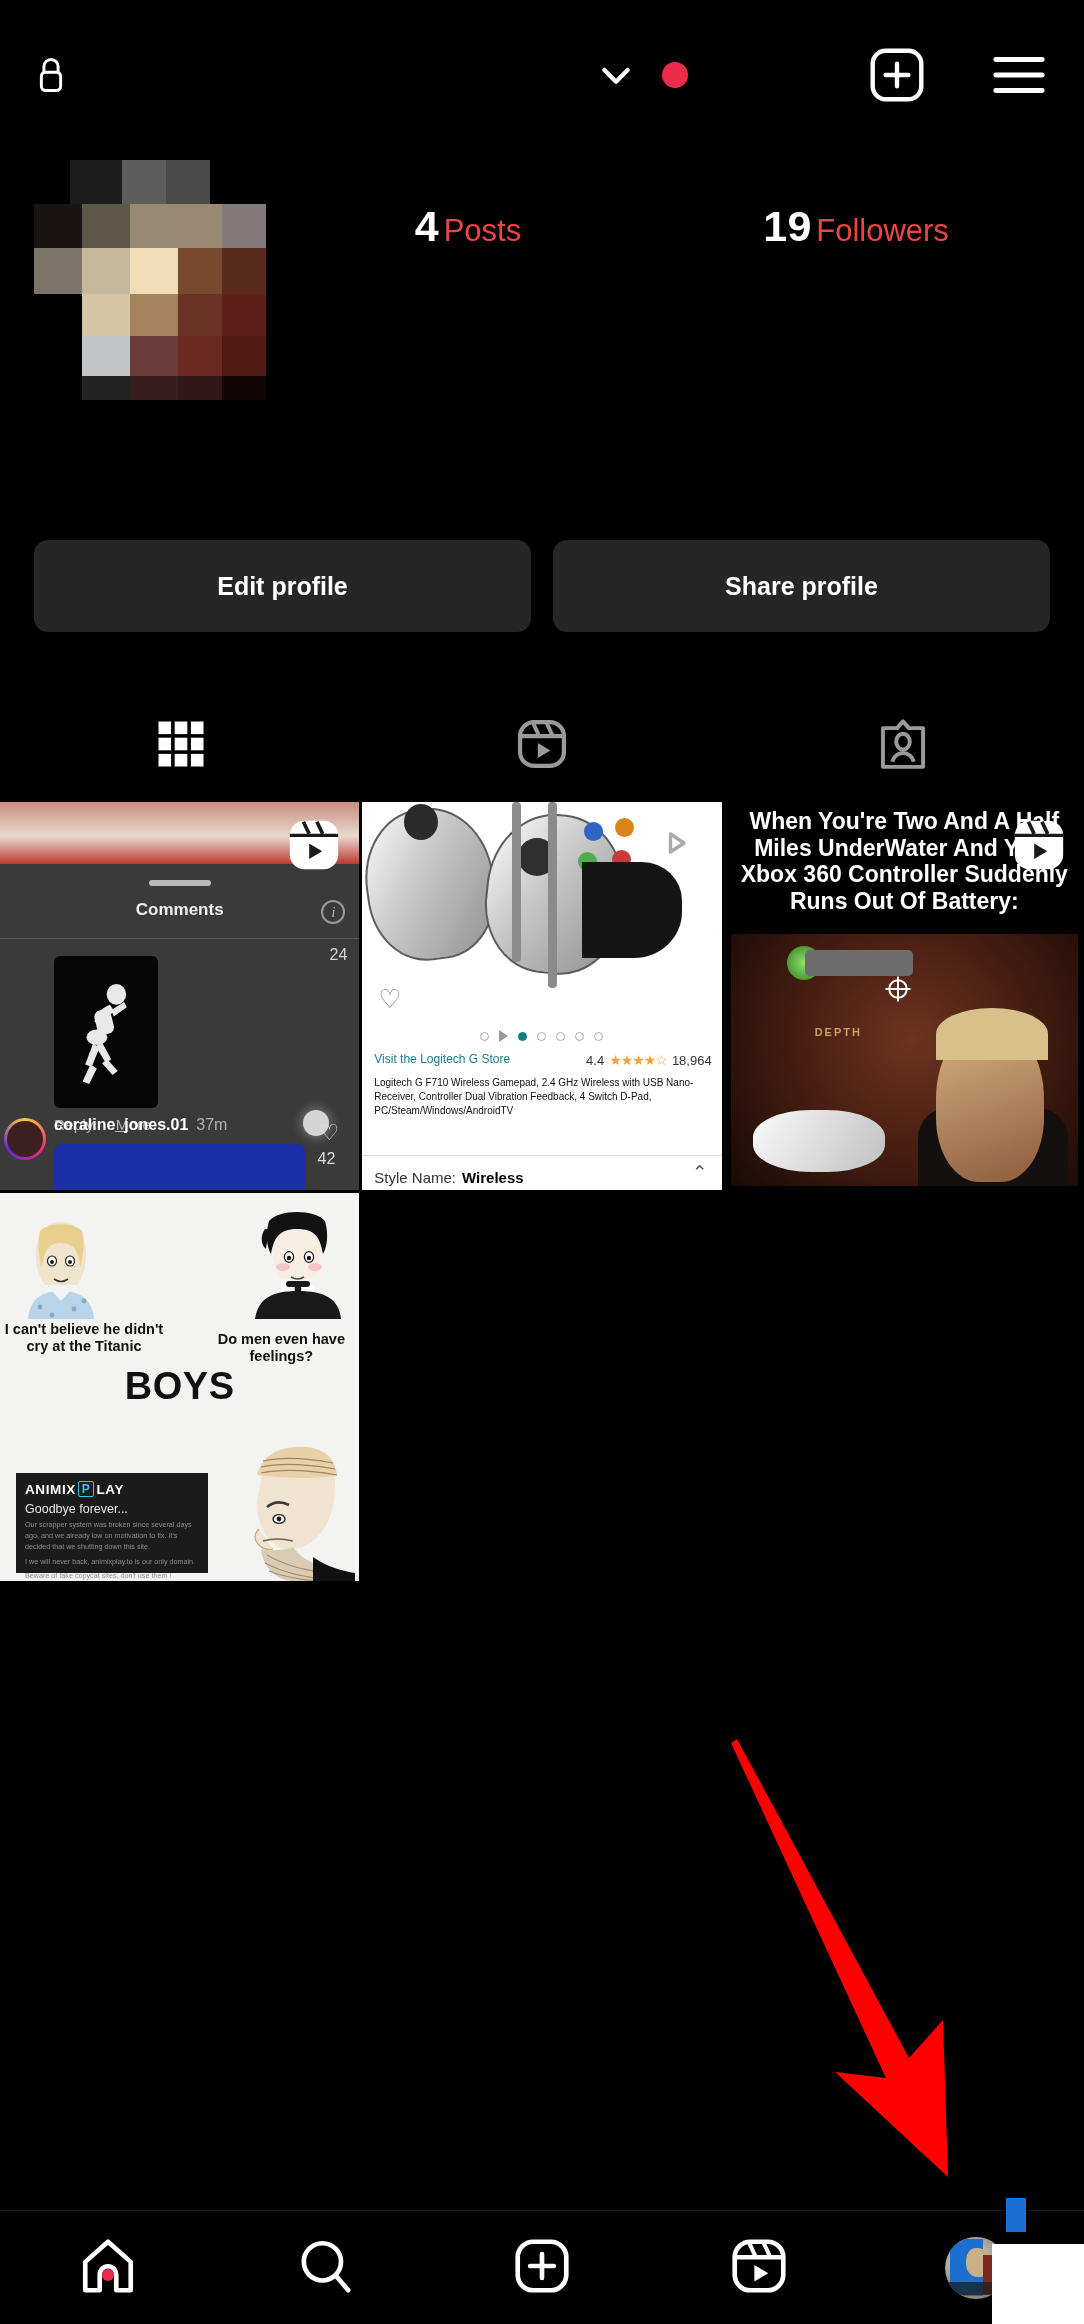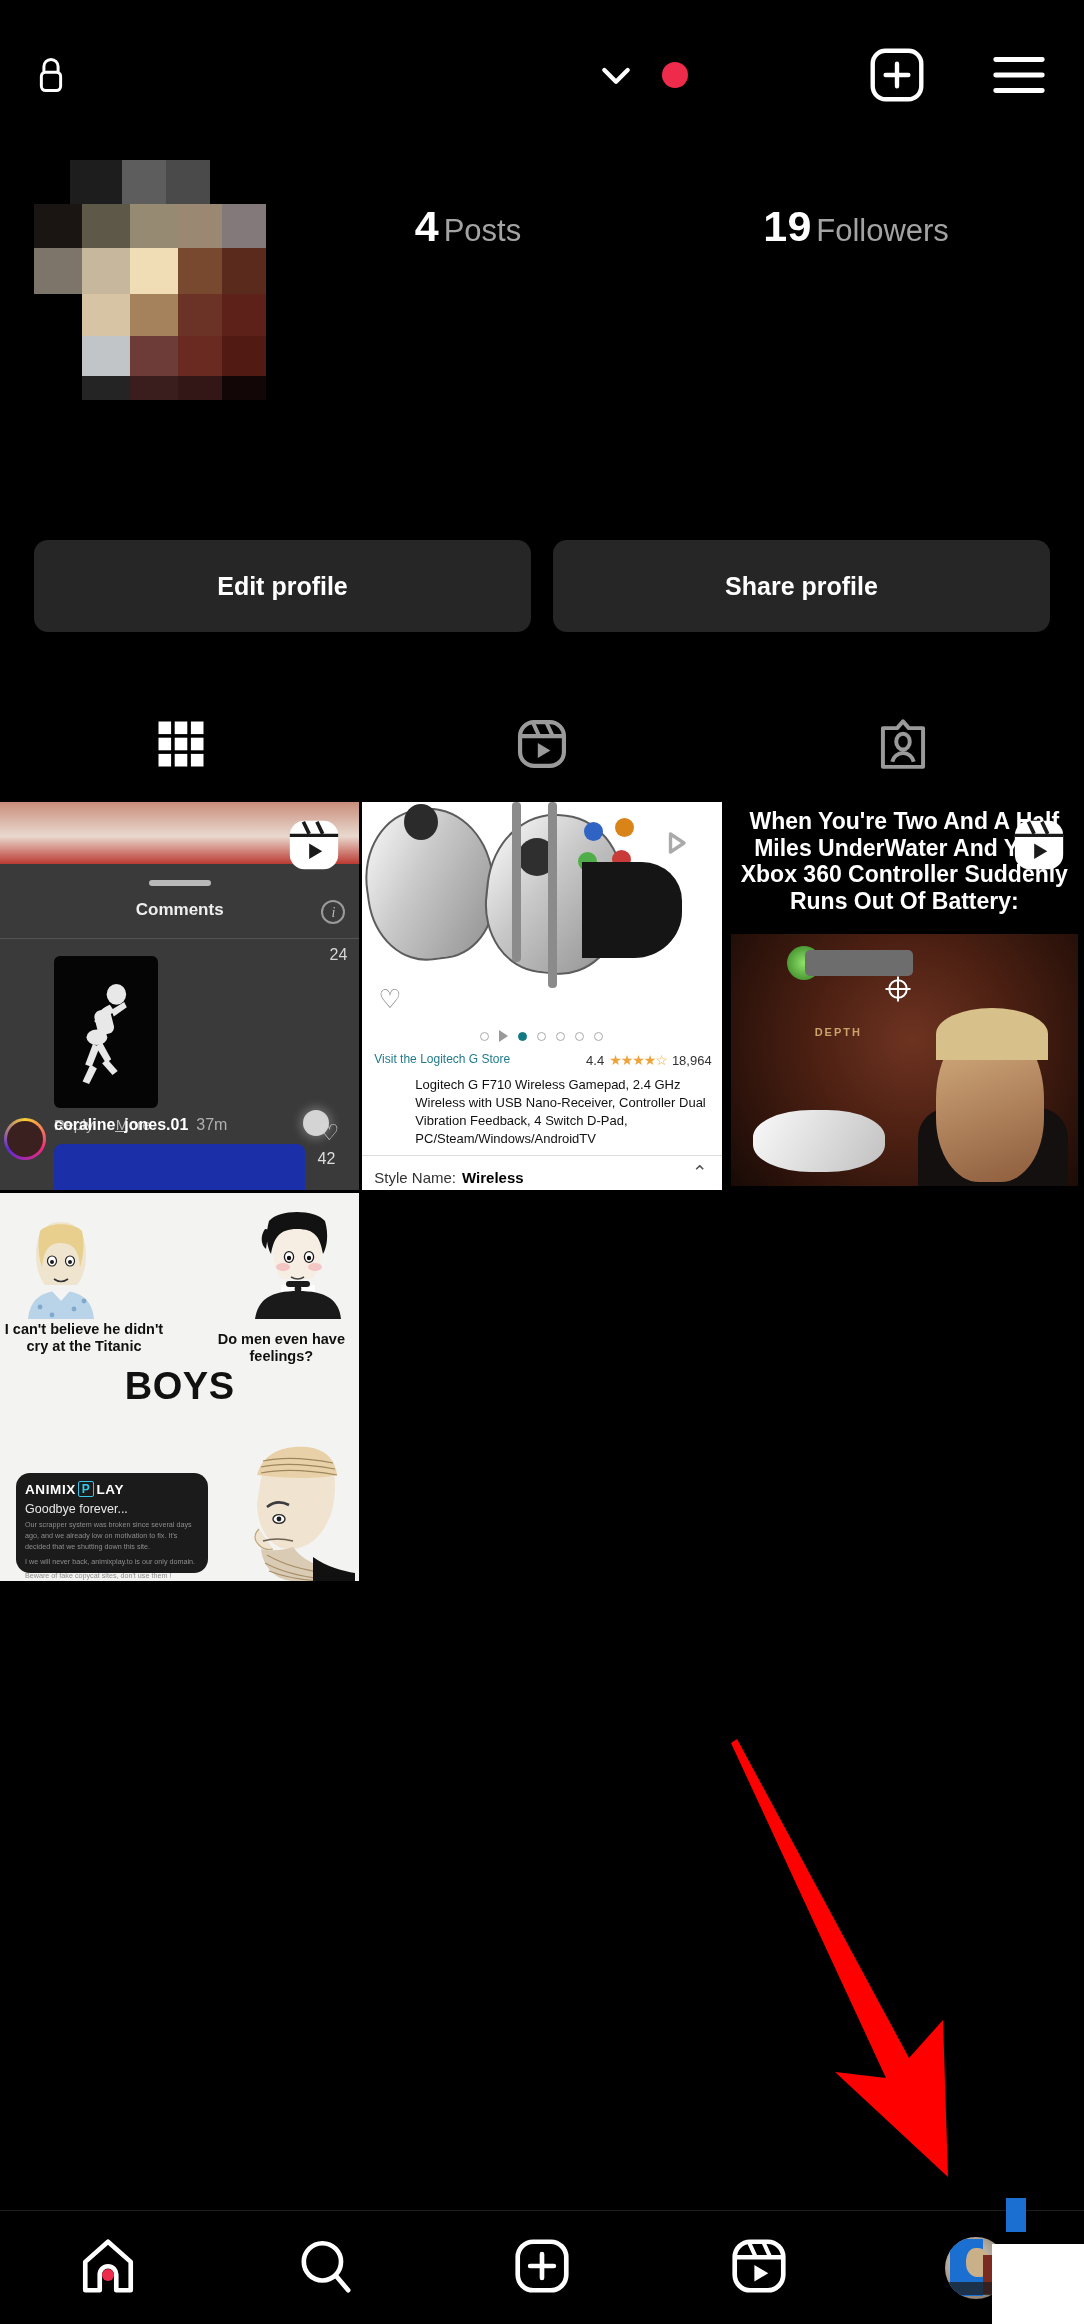--- a/index.html
+++ b/index.html
@@ -21,21 +21,21 @@
   .reddot { width:26px; height:26px; border-radius:50%; background:#ef2b4b; margin-left:26px; flex:none; }
   .topbar-right { margin-left:auto; display:flex; align-items:center; gap:60px; }
   .icon-btn { width:62px; height:62px; display:block; }
 
   
   .profile-row { display:flex; align-items:flex-start; padding:0 34px; margin-top:10px; }
   .avatar-redacted { width:240px; height:240px; position:relative; overflow:hidden; border-radius:4px; flex:none; }
   .stats { flex:1; display:flex; justify-content:space-around; padding-top:42px; }
   .stat { text-align:center; width:200px; }
   .stat .num { font-size:43px; font-weight:700; line-height:1.15; letter-spacing:.4px; }
-  .stat .lbl { font-size:31px; font-weight:400; margin-top:8px; color:#a3a3a3; }
+  .stat .lbl { font-size:31px; font-weight:400; margin-top:8px; color:#ef4444; }
 
   .bio-redacted { margin:18px 0 0 262px; width:270px; height:80px; position:relative; overflow:hidden; }
 
   
   .actions { display:flex; gap:22px; padding:0 34px; margin-top:42px; }
   .act-btn {
     flex:1; height:92px; border-radius:14px; background:#262626;
     display:flex; align-items:center; justify-content:center;
     font-size:25px; font-weight:600; color:#fff; border:none; cursor:pointer;
     font-family:"Liberation Sans", sans-serif;
@@ -79,21 +79,21 @@
   .p2 .photo { position:absolute; top:0; left:0; right:0; height:218px; background:#fff; }
   .pad { position:absolute; border-radius:48% 48% 44% 44%; background:linear-gradient(125deg,#fdfdfd,#c9c9c9 42%,#8f8f8f); border:2px solid #5c5c5c; }
   .p2 .hrt2 { position:absolute; top:182px; left:16px; font-size:26px; color:#888; }
   .p2 .dots { position:absolute; top:228px; left:0; right:0; display:flex; justify-content:center; gap:10px; align-items:center; }
   .p2 .dots i { width:9px; height:9px; border-radius:50%; border:1.4px solid #aaa; display:block; }
   .p2 .dots i.on { background:#127a82; border-color:#127a82; }
   .p2 .dots i.ply { border:none; width:0; height:0; border-left:9px solid #999; border-top:6px solid transparent; border-bottom:6px solid transparent; border-radius:0; }
   .p2 .store { position:absolute; top:250px; left:12px; font-size:12px; color:#1f7a8c; }
   .p2 .rate { position:absolute; top:250px; right:10px; font-size:13px; color:#333; display:flex; align-items:center; gap:5px; }
   .p2 .stars { color:#f0a33a; letter-spacing:-1px; font-size:14px; }
-  .p2 .desc { position:absolute; top:274px; left:12px; right:10px; font-size:13px; line-height:1.38; color:#111;margin-left:41px; }
+  .p2 .desc { position:absolute; top:274px; left:12px; right:10px; font-size:10px; line-height:1.38; color:#111; }
   .p2 .rule { position:absolute; bottom:34px; left:0; right:0; height:1px; background:#dcdcdc; }
   .p2 .style { position:absolute; bottom:4px; left:12px; font-size:15px; color:#333; }
   .p2 .style b { color:#000; margin-left:6px; }
   .p2 .caret { position:absolute; bottom:6px; right:14px; font-size:19px; color:#555; }
 
   
   .p3 { background:#000; }
   .p3 .txt { position:absolute; top:6px; left:0; right:0; text-align:center; font-size:23px; font-weight:700;
              line-height:1.16; color:#fff; font-family:"Liberation Sans",sans-serif; padding:0 4px; }
   .p3 .vid { position:absolute; top:132px; left:6px; right:6px; bottom:4px;
@@ -111,21 +111,21 @@
   .p3 .cross { position:absolute; top:40px; left:152px; width:30px; height:30px; }
 
   
   .p4 { background:#f3f3f1; color:#111; }
   .p4 .girls { position:absolute; top:-8px; left:0; right:0; text-align:center; font-size:34px; font-weight:800; color:#1a1a1a; letter-spacing:1px; }
   .p4 .w1 { position:absolute; top:22px; left:22px; width:78px; height:104px; }
   .p4 .w2 { position:absolute; top:14px; right:18px; width:88px; height:112px; }
   .p4 .c1 { position:absolute; top:128px; left:4px; width:160px; text-align:center; font-size:14.5px; font-weight:700; line-height:1.18; }
   .p4 .c2 { position:absolute; top:138px; right:4px; width:148px; text-align:center; font-size:14.5px; font-weight:700; line-height:1.18; }
   .p4 .boys { position:absolute; top:172px; left:0; right:0; text-align:center; font-size:38px; font-weight:800; color:#111; letter-spacing:.5px; }
-  .p4 .card { position:absolute; bottom:8px; left:16px; width:192px; height:100px; background:#1b1b1b; border-radius:14px; padding:8px 9px; }
+  .p4 .card { position:absolute; bottom:8px; left:16px; width:192px; height:100px; background:#1b1b1b; border-radius:0; padding:8px 9px; }
   .p4 .brand { font-size:13.5px; font-weight:700; color:#fff; letter-spacing:.6px; display:flex; align-items:center; gap:2px; }
   .p4 .brand u { text-decoration:none; color:#35c6e8; border:1.6px solid #35c6e8; padding:0 3px; border-radius:2px; font-size:12px; }
   .p4 .bye { font-size:12.5px; color:#e8e8e8; margin-top:5px; }
   .p4 .fine { font-size:7.2px; color:#8d8d8d; line-height:1.5; margin-top:4px; }
   .p4 .chad { position:absolute; bottom:0; right:4px; width:118px; height:136px; }
 
   
   .arrow { position:absolute; left:690px; top:1730px; width:300px; height:450px; pointer-events:none; z-index:40; }
 
   

